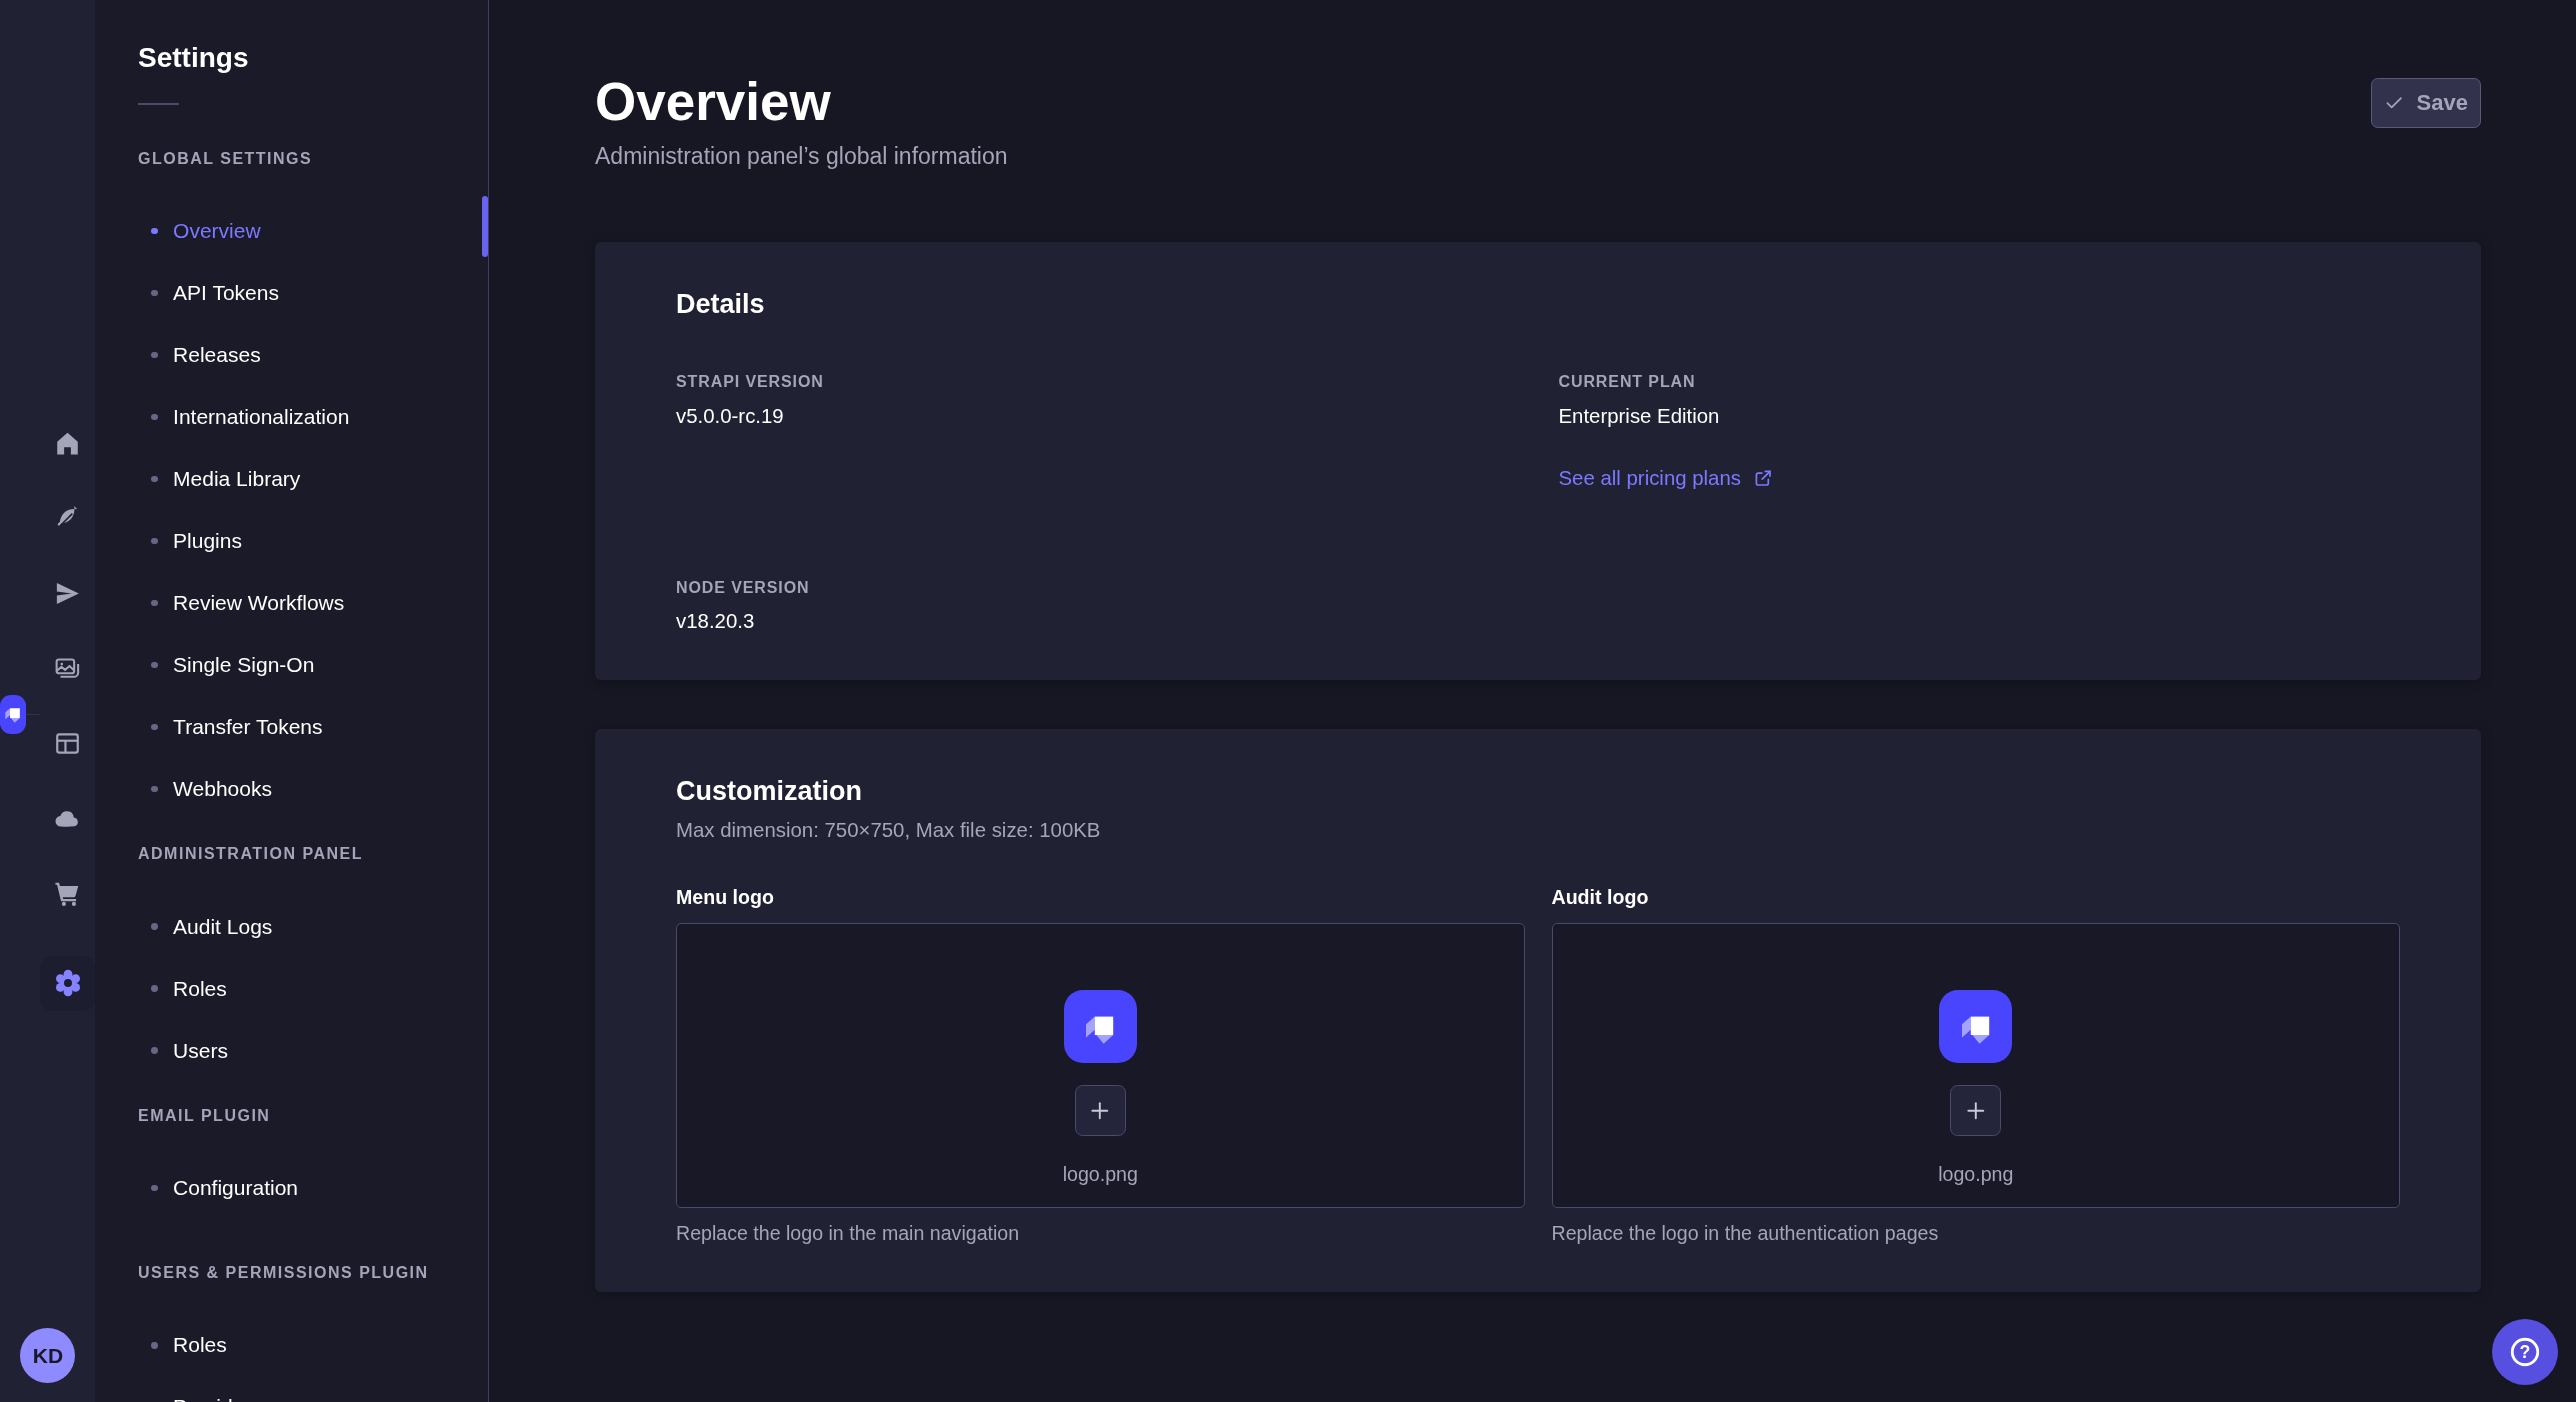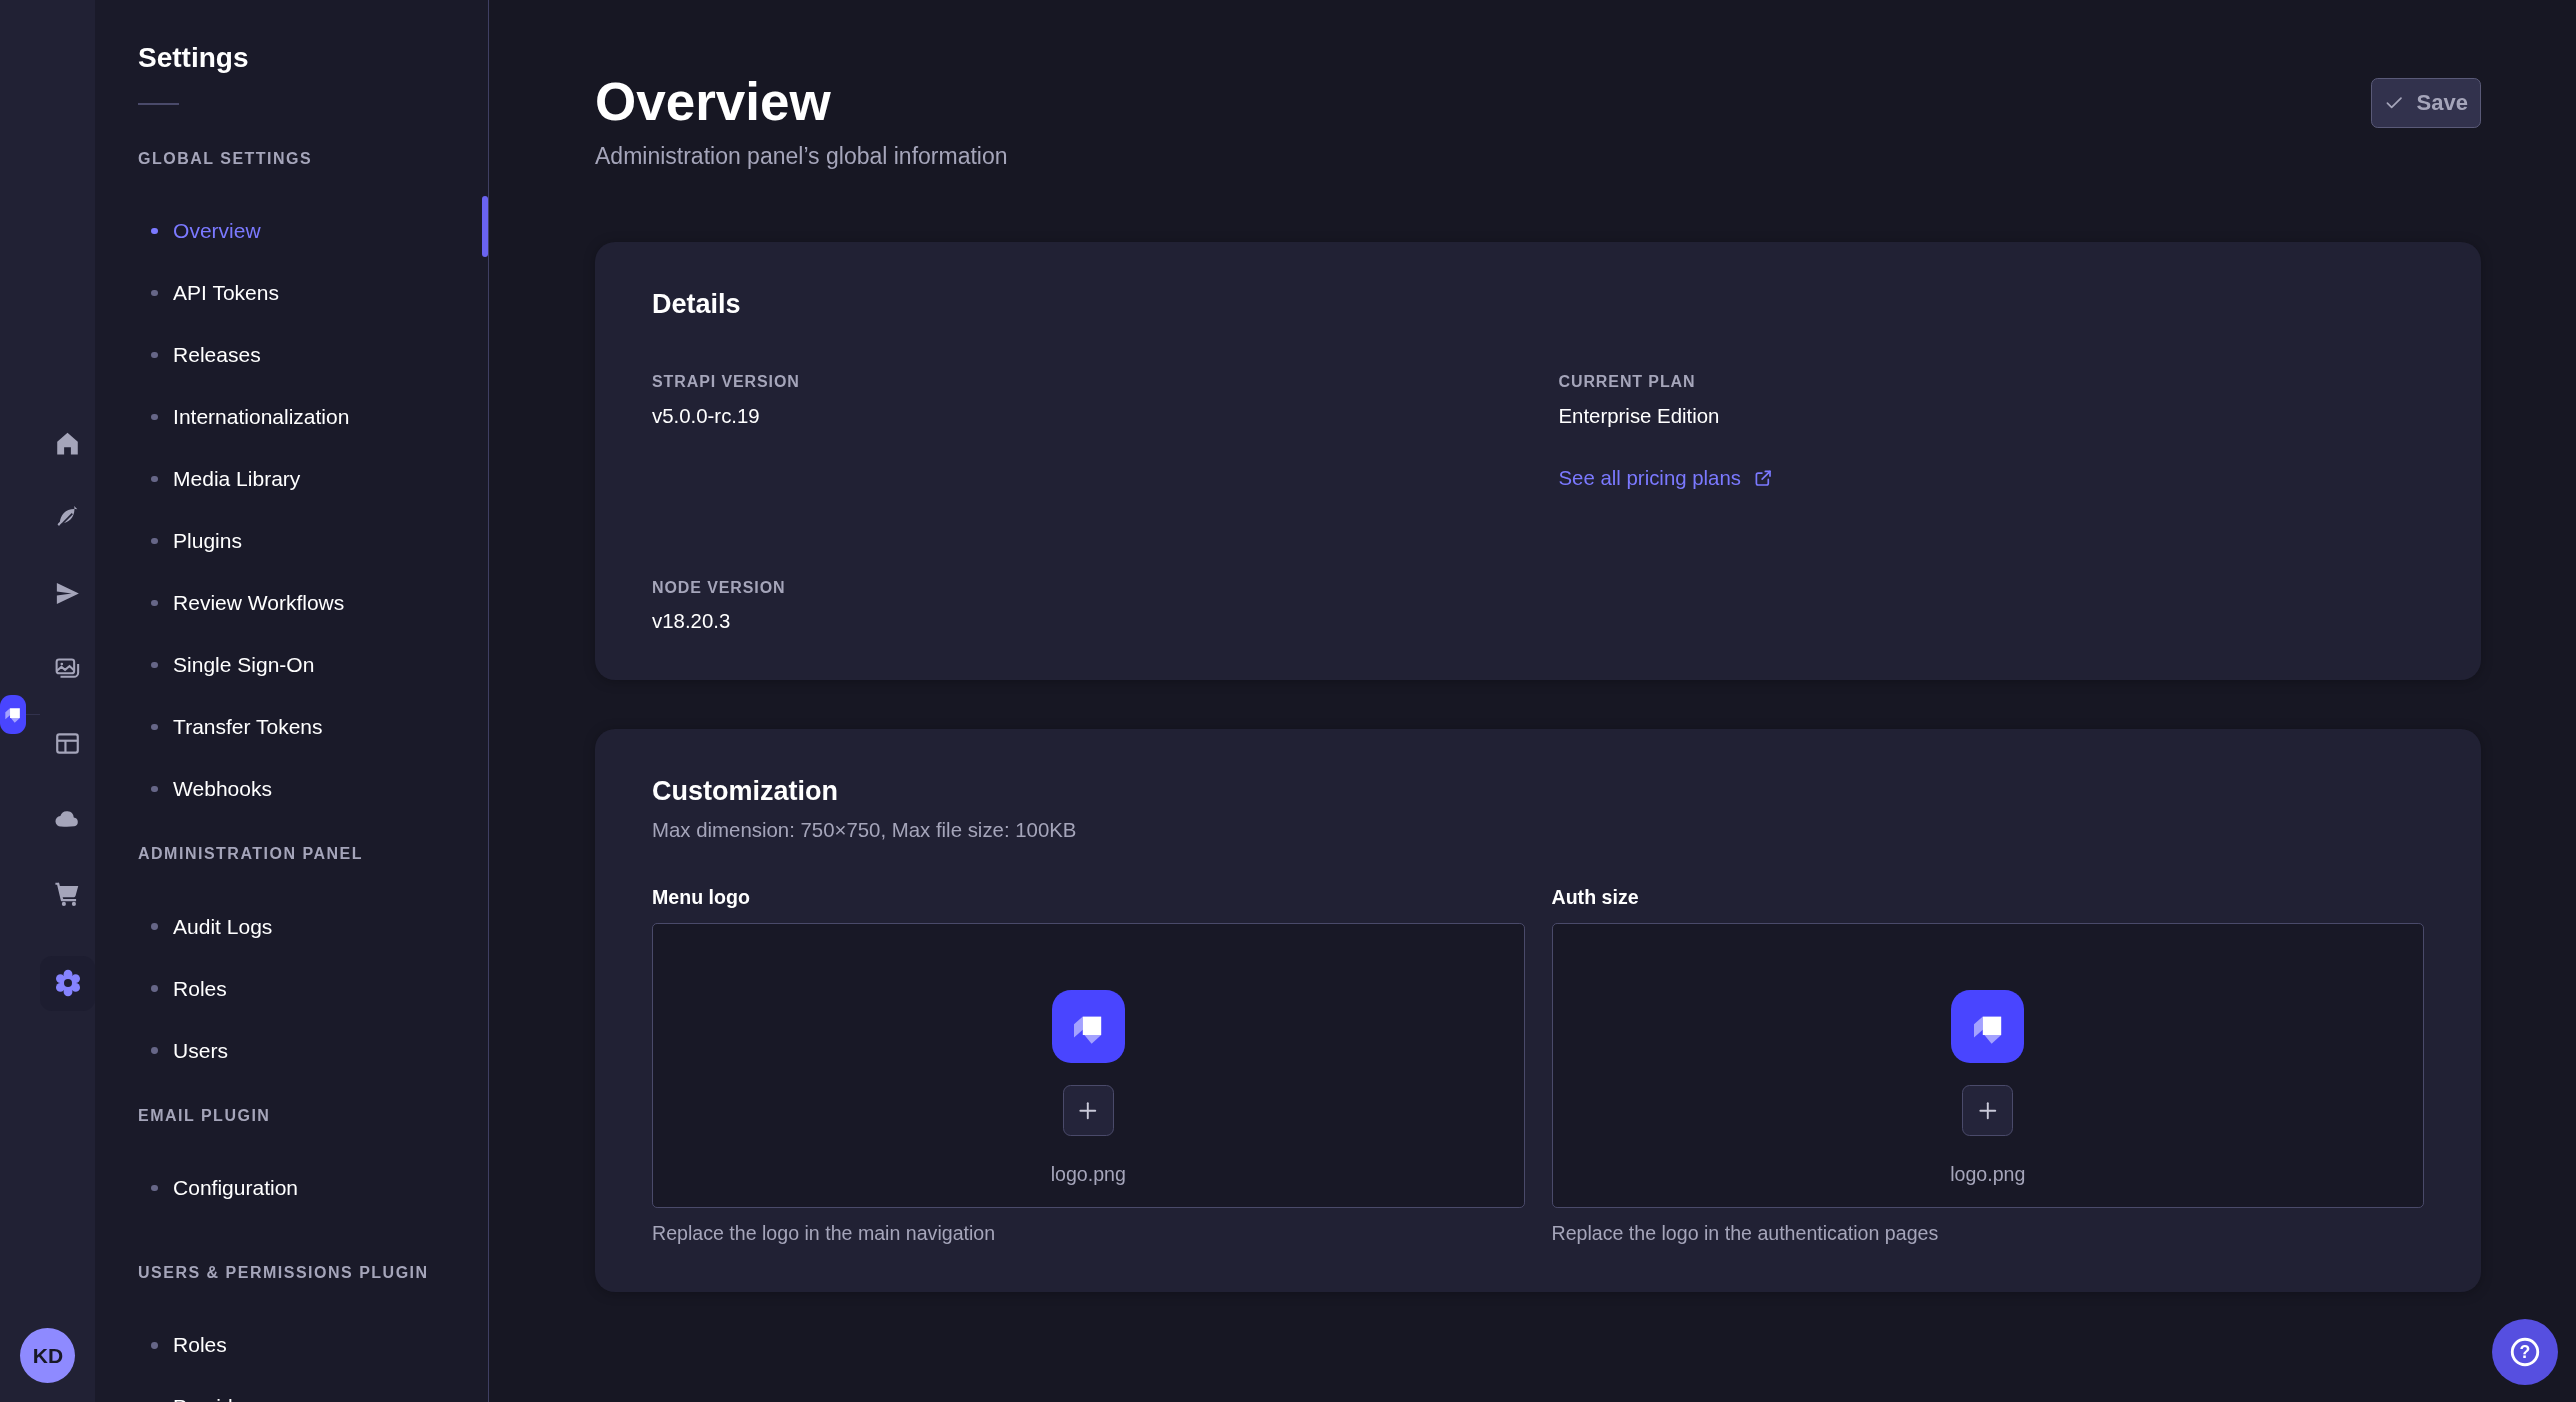--- a/index.html
+++ b/index.html
@@ -65,22 +65,22 @@
   .page-title { font-size:53px; font-weight:700; color:#ffffff; line-height:1; }
   .page-subtitle { margin-top:15.3px; font-size:23px; color:#a5a5ba; }
   .save-btn {
     margin-left:auto; margin-top:3.4px; height:50px; padding:0 12px;
     background:#32324d; border:0.9px solid #5a5a78; border-radius:6.8px;
     display:flex; align-items:center; gap:12px; cursor:pointer;
   }
   .save-btn svg { width:20.4px; height:20.4px; }
   .save-btn span { font-size:22px; font-weight:600; color:#a5a5ba; }
   .card {
-    background:#212134; border-radius:20px; box-shadow:0 1.7px 12px rgba(0,0,0,.25);
-    padding:47px 57px; margin-top:49px;
+    background:#212134; border-radius:6px; box-shadow:0 1.7px 12px rgba(0,0,0,.25);
+    padding:47px 81px; margin-top:49px;
   }
   .card:first-of-type { margin-top:72px; }
   .card-title { font-size:27px; font-weight:600; color:#ffffff; }
   .details-grid { display:grid; grid-template-columns:1fr 1fr; column-gap:41px; row-gap:89px; margin-top:53px; }
   .field-label {
     font-size:16px; font-weight:600; letter-spacing:0.9px; color:#a5a5ba;
     text-transform:uppercase;
   }
   .field-value { margin-top:13.6px; font-size:20.4px; color:#ffffff; }
   .plans-link { margin-top:39px; display:inline-flex; align-items:center; gap:12px; cursor:pointer; text-decoration:none; }
@@ -345,21 +345,21 @@
               <path d="M12 5v14"></path>
                 <path d="M5 12h14"></path>
             </svg>
           </button>
           <div class="upload-filename">logo.png</div>
         </div>
         <div class="upload-caption">Replace the logo in the main navigation</div>
       </div>
 
       <div class="upload-col">
-        <div class="upload-label">Auth size</div>
+        <div class="upload-label">Audit logo</div>
         <div class="upload-box">
           <div class="logo-tile">
             <svg viewBox="0 0 24 24">
                 <use href="#strapi-mark"></use>
               </svg>
           </div>
           <button class="add-btn">
             <svg viewBox="0 0 24 24" fill="none" stroke="#c9c9d9" stroke-width="1.8" stroke-linecap="round">
               <path d="M12 5v14"></path>
                 <path d="M5 12h14"></path>

